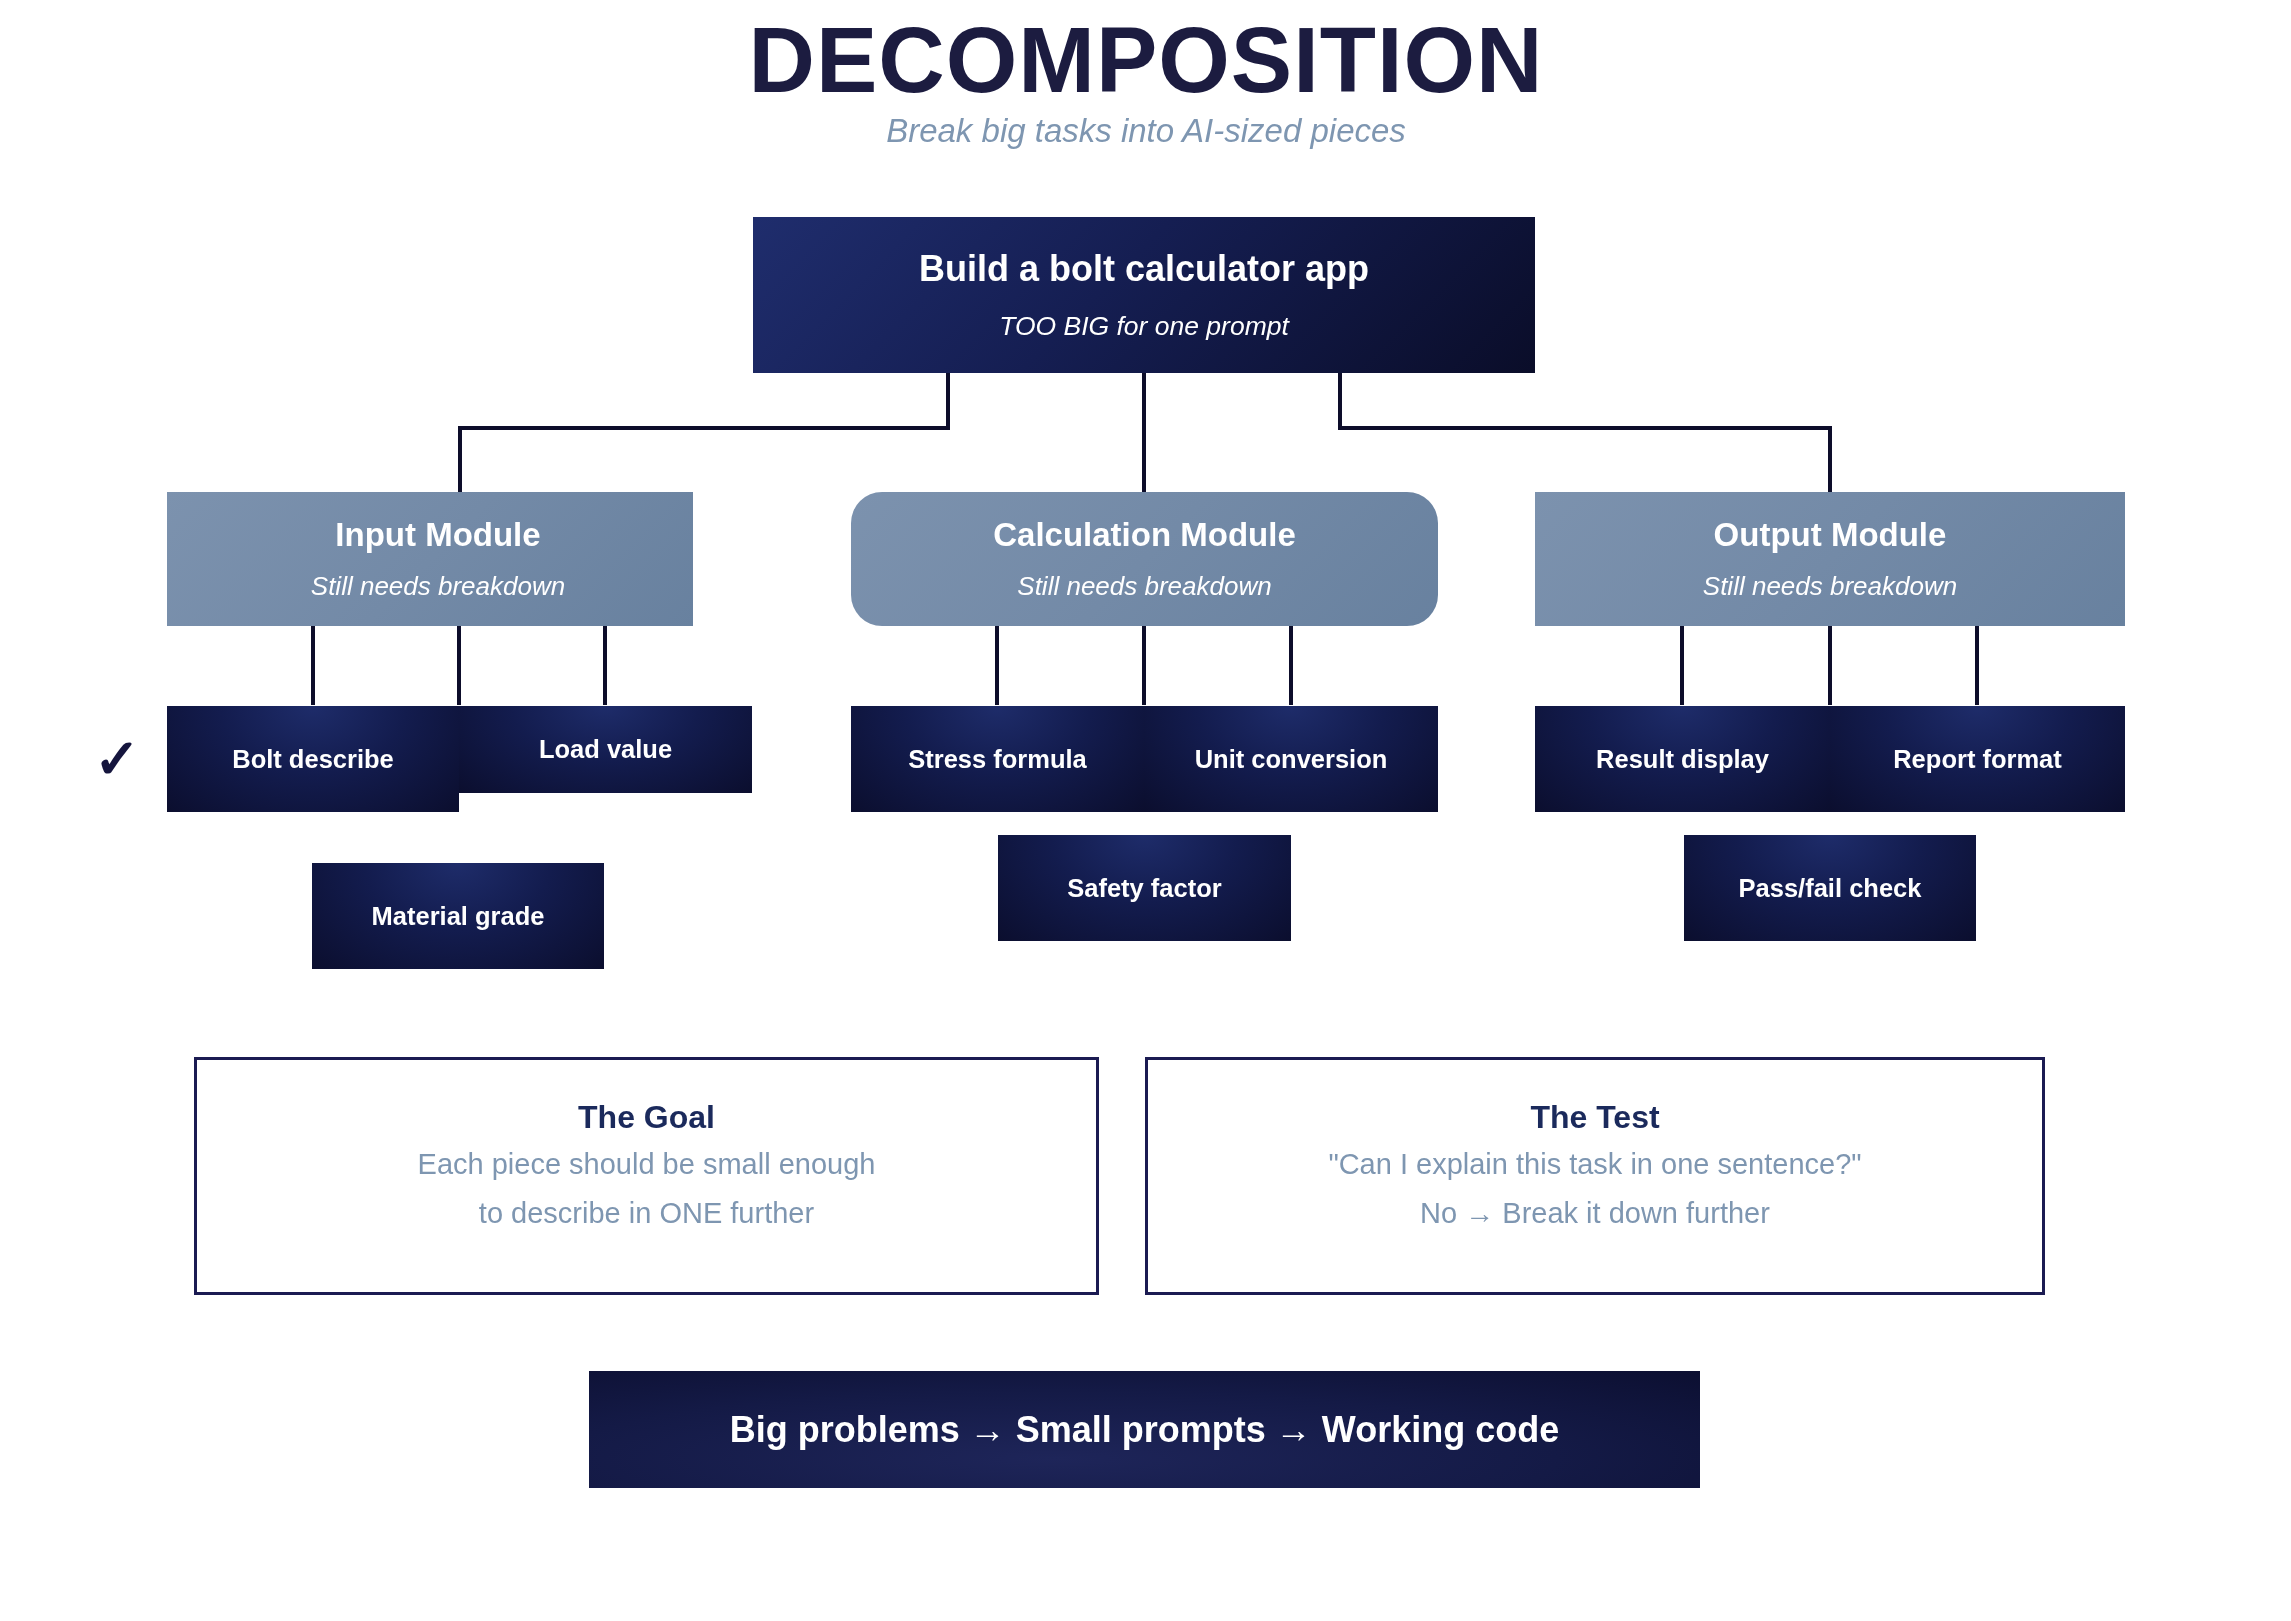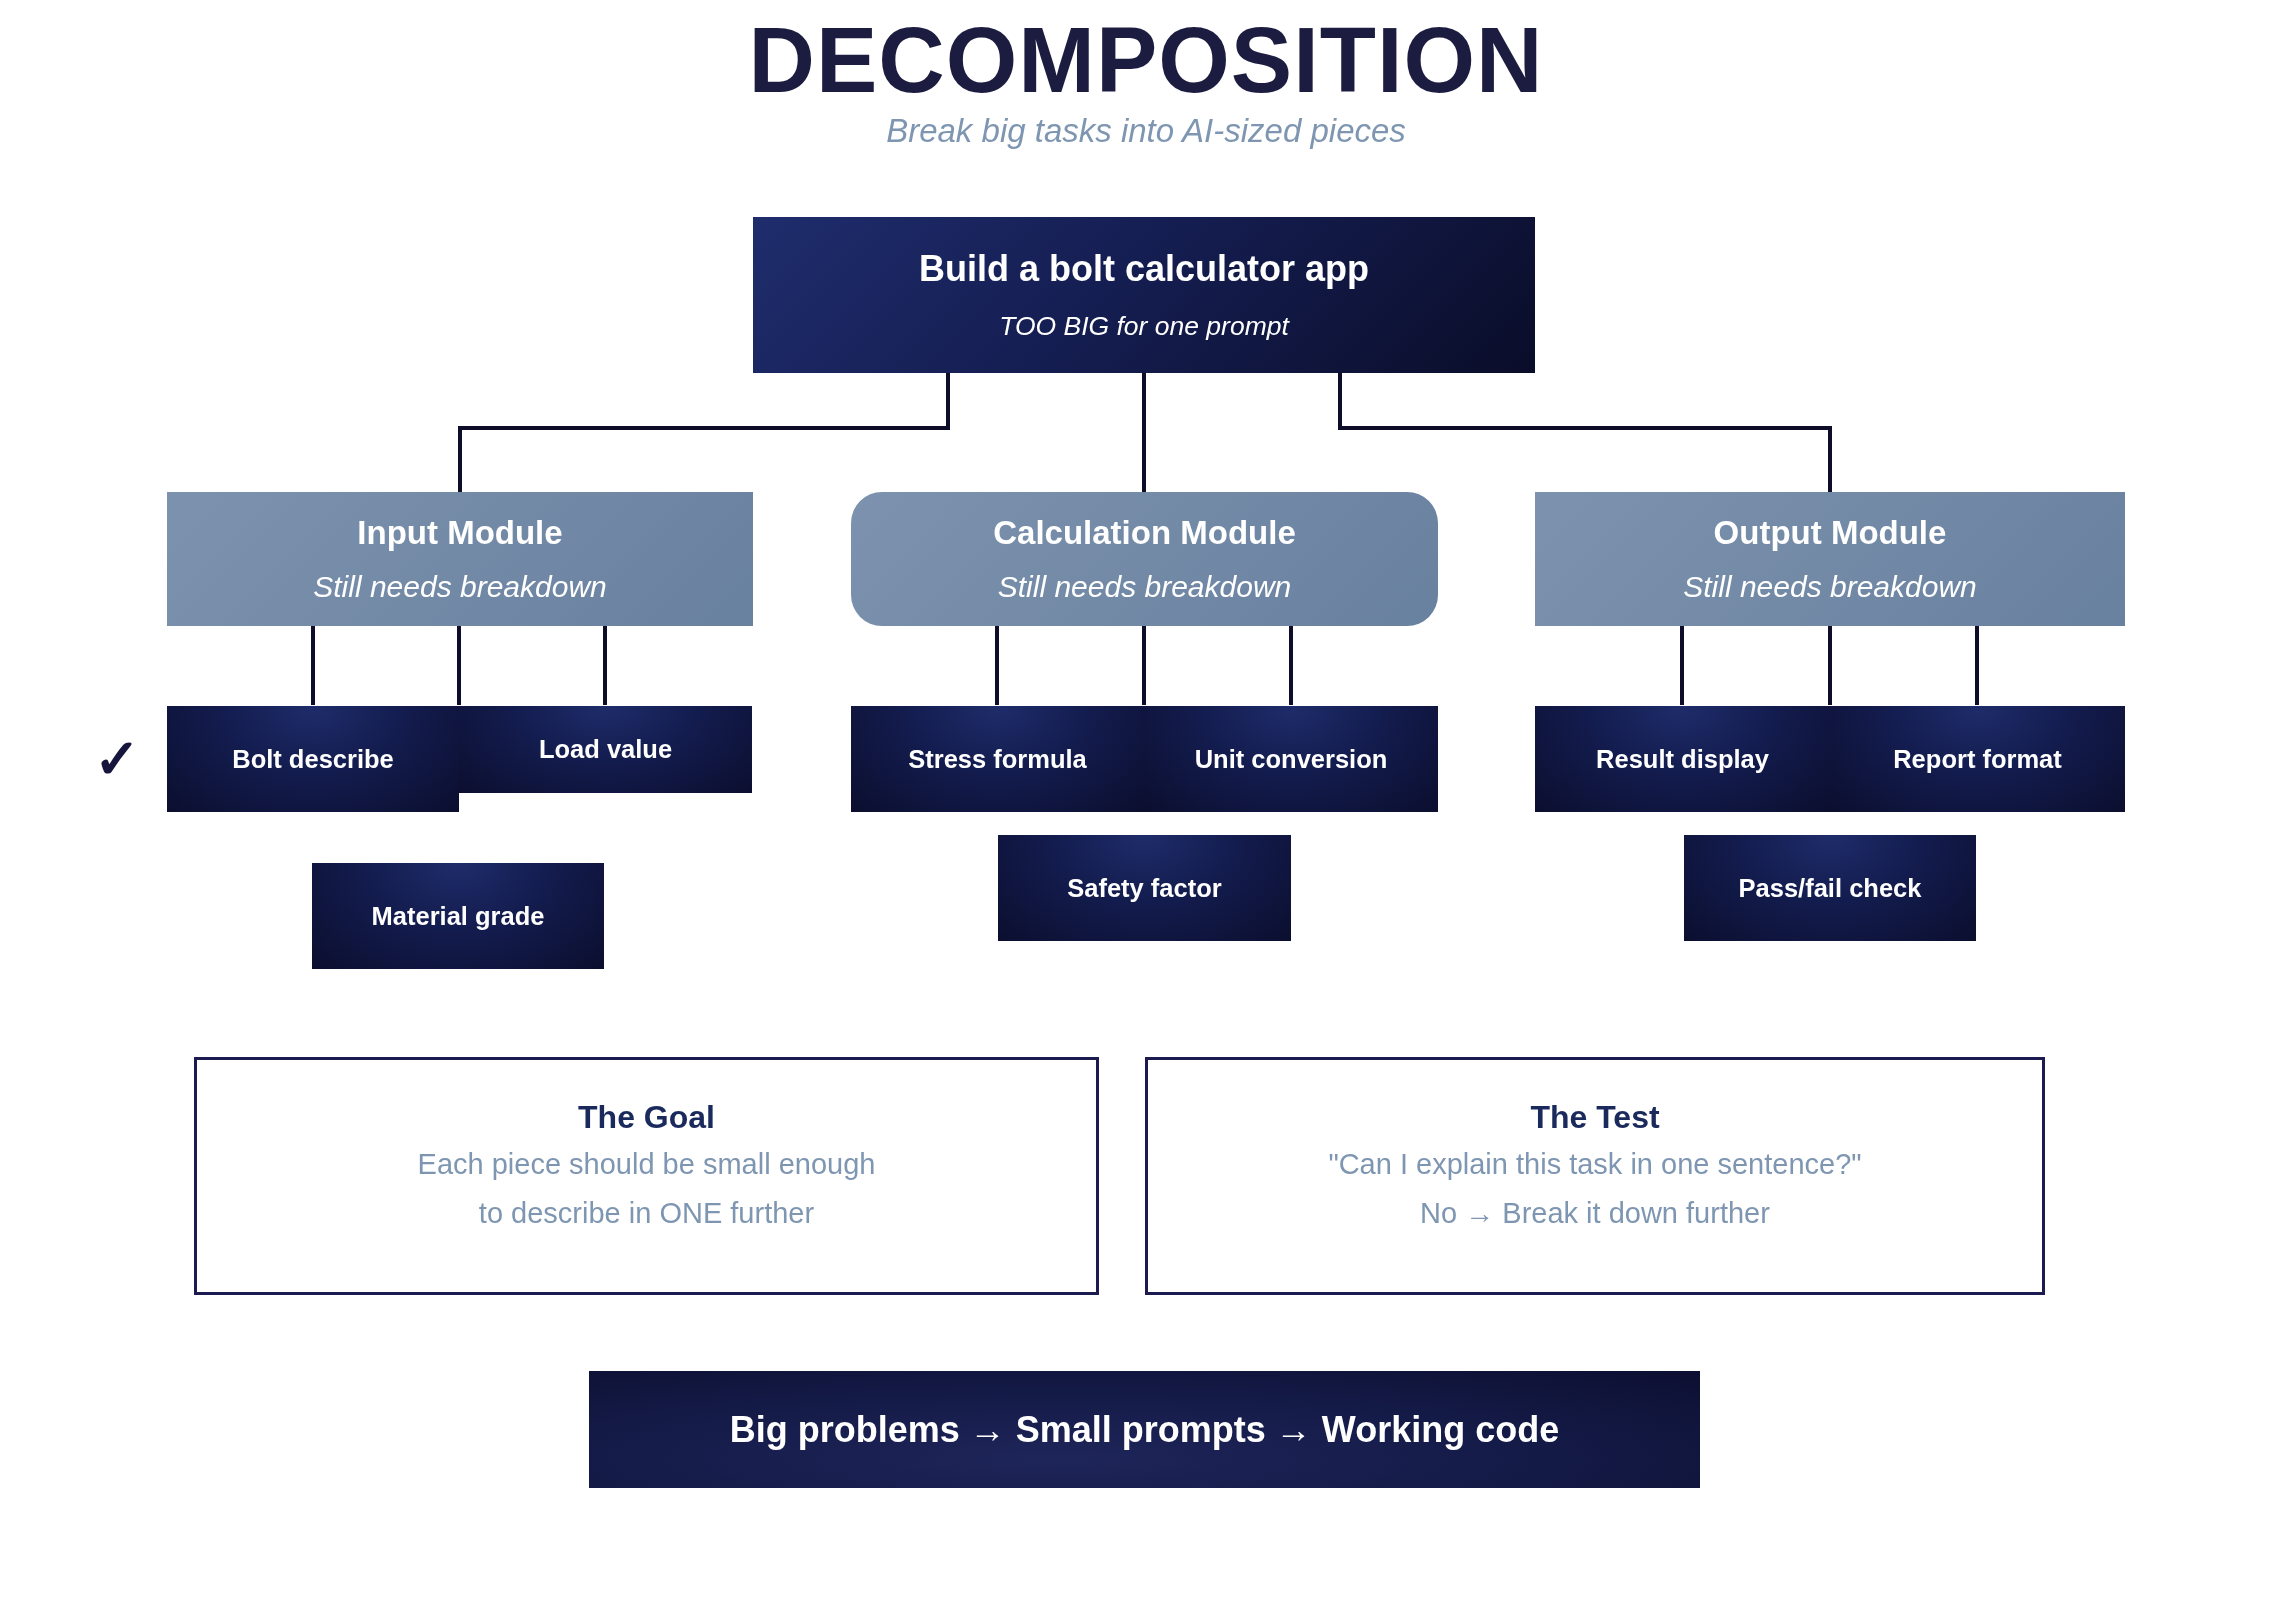--- a/index.html
+++ b/index.html
@@ -49,21 +49,21 @@
   }
   .node-leaf {
     background: radial-gradient(ellipse at 50% 0%, #1e2c6a 0%, #131c4e 45%, #0b0e2e 100%);
   }
   .node-module {
     background: linear-gradient(135deg, #7c92ae 0%, #738aa7 50%, #68819f 100%);
   }
   .root-label { font-size: 36px; font-weight: bold; }
   .root-note  { font-size: 26.5px; font-style: italic; margin-top: 21.6px; }
   .module-label { font-size: 33px; font-weight: bold; }
-  .module-note  { font-size: 30px; font-style: italic; margin-top: 17.6px; }
+  .module-note  { font-size: 26px; font-style: italic; margin-top: 17.6px; }
   .leaf-label { font-size: 25.5px; font-weight: bold; }
   .check {
     position: absolute;
     left: 94px; top: 727px;
     font-size: 55px;
     font-weight: bold;
     color: #15153d;
   }
   .card {
     position: absolute;
@@ -130,21 +130,21 @@
 
   <div class="line" style="left:1680px; top:626px; width:3.9px; height:79px;"></div>
   <div class="line" style="left:1828px; top:626px; width:3.9px; height:79px;"></div>
   <div class="line" style="left:1975px; top:626px; width:3.9px; height:79px;"></div>
 
   <div class="node node-dark" style="left:753px; top:217px; width:782px; height:156px;">
     <div class="root-label">Build a bolt calculator app</div>
     <div class="root-note">TOO BIG for one prompt</div>
   </div>
 
-  <div class="node node-module" style="left:167px; top:492px; width:586px; height:134px;">
+  <div class="node node-module" style="left:167px; top:492px; width:510px; height:134px;padding-left:16px;">
     <div class="module-label">Input Module</div>
     <div class="module-note">Still needs breakdown</div>
   </div>
   <div class="node node-module" style="left:851px; top:492px; width:587px; height:134px;border-radius:31px;">
     <div class="module-label">Calculation Module</div>
     <div class="module-note">Still needs breakdown</div>
   </div>
   <div class="node node-module" style="left:1535px; top:492px; width:590px; height:134px;">
     <div class="module-label">Output Module</div>
     <div class="module-note">Still needs breakdown</div>

